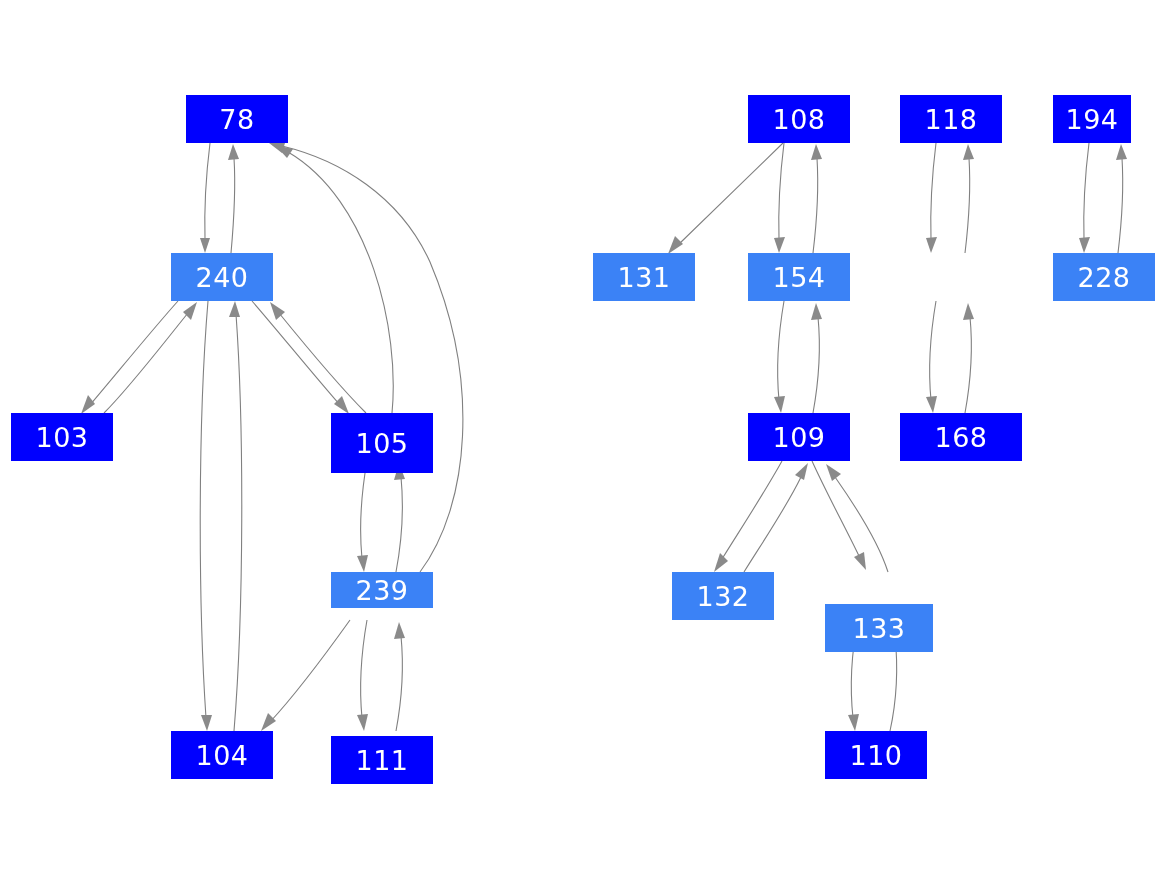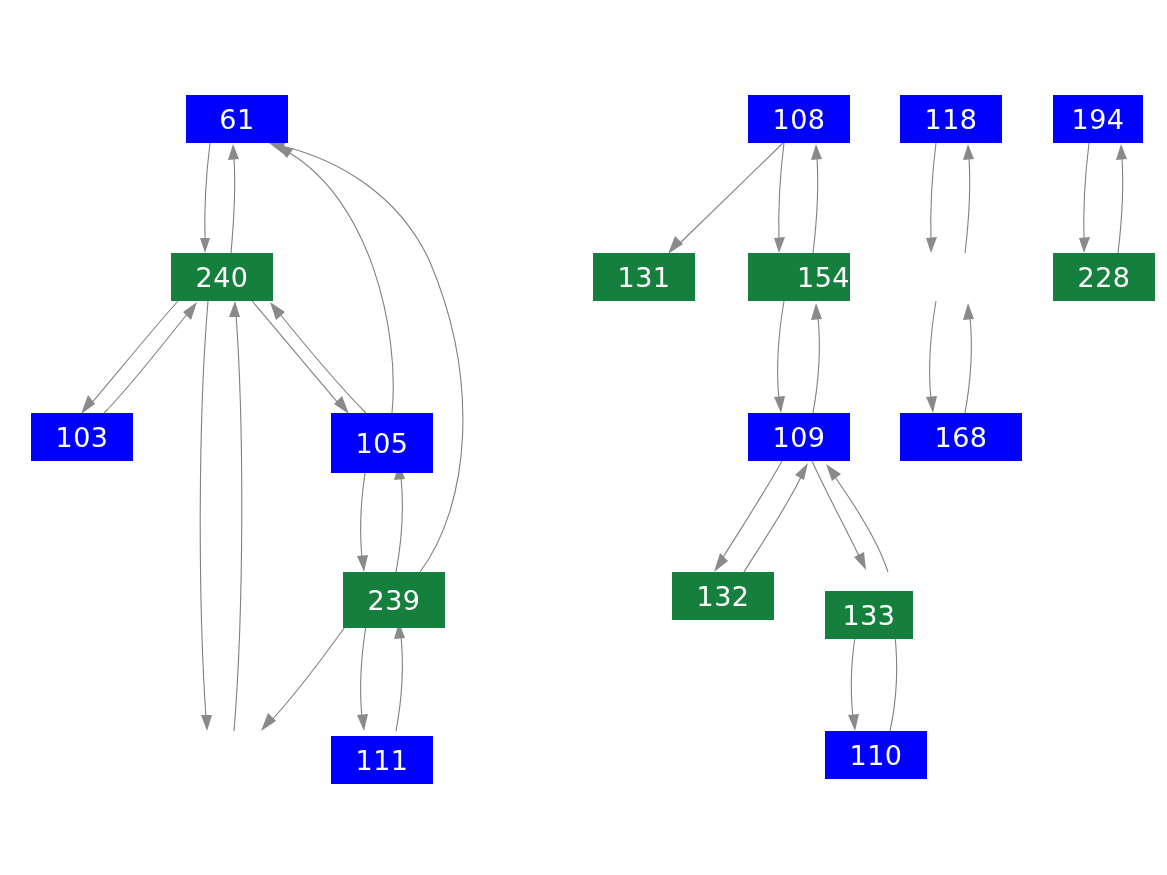--- a/index.html
+++ b/index.html
@@ -46,21 +46,21 @@
     align-items: center;
     justify-content: center;
     box-sizing: border-box;
     color: #ffffff;
     font-size: 27px;
     line-height: 1;
     letter-spacing: 0.5px;
     user-select: none;
   }
   .node-blue { background: #0000ff; }
-  .node-red  { background: #15803d; }
+  .node-red  { background: #3b82f6; }
   .node-label { display: block; }
 </style>
 </head>
 <body>
 
 <div id="graph-canvas">
 
   <svg id="edge-layer" viewBox="0 0 1167 875" xmlns="http://www.w3.org/2000/svg">
 
     <g>
@@ -220,65 +220,68 @@
 
     <g>
       <path class="edge-path" d="M 890,731 C 897,699 898,665 895,636"></path>
       <polygon class="arrow-head" points="893,622 888,639 899,638"></polygon>
     </g>
 
   </svg>
 
   <div id="node-layer">
       <div class="graph-node node-blue" style="left: 186px; top: 95px; width: 102px; height: 48px;">
-        <span class="node-label">61</span>
+        <span class="node-label">78</span>
       </div>
       <div class="graph-node node-red" style="left: 171px; top: 253px; width: 102px; height: 48px;">
         <span class="node-label">240</span>
       </div>
-      <div class="graph-node node-blue" style="left: 11px; top: 413px; width: 102px; height: 48px; margin-left: 20px;">
+      <div class="graph-node node-blue" style="left: 11px; top: 413px; width: 102px; height: 48px;">
         <span class="node-label">103</span>
       </div>
       <div class="graph-node node-blue" style="left: 331px; top: 413px; width: 102px; height: 60px;">
         <span class="node-label">105</span>
       </div>
-      <div class="graph-node node-red" style="left: 331px; top: 572px; width: 102px; height: 56px; margin-left: 12px;">
+      <div class="graph-node node-red" style="left: 331px; top: 572px; width: 102px; height: 36px;">
         <span class="node-label">239</span>
+      </div>
+      <div class="graph-node node-blue" style="left: 171px; top: 731px; width: 102px; height: 48px;">
+        <span class="node-label">104</span>
       </div>
       <div class="graph-node node-blue" style="left: 331px; top: 736px; width: 102px; height: 48px;">
         <span class="node-label">111</span>
       </div>
       <div class="graph-node node-blue" style="left: 748px; top: 95px; width: 102px; height: 48px;">
         <span class="node-label">108</span>
       </div>
       <div class="graph-node node-blue" style="left: 900px; top: 95px; width: 102px; height: 48px;">
         <span class="node-label">118</span>
       </div>
-      <div class="graph-node node-blue" style="left: 1053px; top: 95px; width: 90px; height: 48px;">
+      <div class="graph-node node-blue" style="left: 1053px; top: 95px; width: 78px; height: 48px;">
         <span class="node-label">194</span>
       </div>
       <div class="graph-node node-red" style="left: 593px; top: 253px; width: 102px; height: 48px;">
         <span class="node-label">131</span>
       </div>
-      <div class="graph-node node-red" style="left: 748px; top: 253px; width: 102px; height: 48px; justify-content: flex-end;">
+      <div class="graph-node node-red" style="left: 748px; top: 253px; width: 102px; height: 48px;">
         <span class="node-label">154</span>
       </div>
       <div class="graph-node node-red" style="left: 1053px; top: 253px; width: 102px; height: 48px; justify-content: center;">
         <span class="node-label">228</span>
       </div>
       <div class="graph-node node-blue" style="left: 748px; top: 413px; width: 102px; height: 48px; text-align: right;">
         <span class="node-label">109</span>
       </div>
       <div class="graph-node node-blue" style="left: 900px; top: 413px; width: 122px; height: 48px;">
         <span class="node-label">168</span>
       </div>
       <div class="graph-node node-red" style="left: 672px; top: 572px; width: 102px; height: 48px;">
         <span class="node-label">132</span>
       </div>
-      <div class="graph-node node-red" style="left: 825px; top: 591px; width: 88px; height: 48px;">
+      <div class="graph-node node-red" style="left: 825px; top: 604px; width: 108px; height: 48px;">
         <span class="node-label">133</span>
       </div>
       <div class="graph-node node-blue" style="left: 825px; top: 731px; width: 102px; height: 48px; justify-content: center;">
         <span class="node-label">110</span>
       </div>
     </div>
 
 </div>
 
 </body></html>

